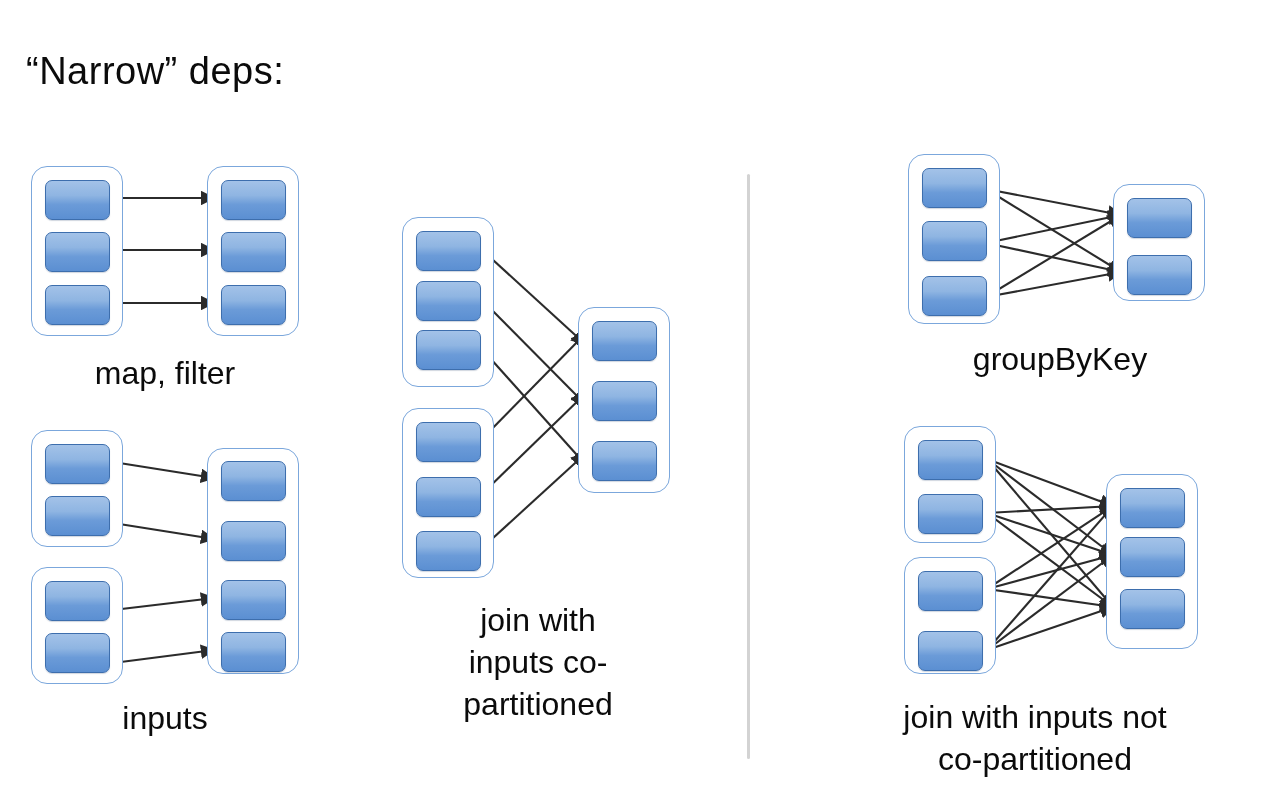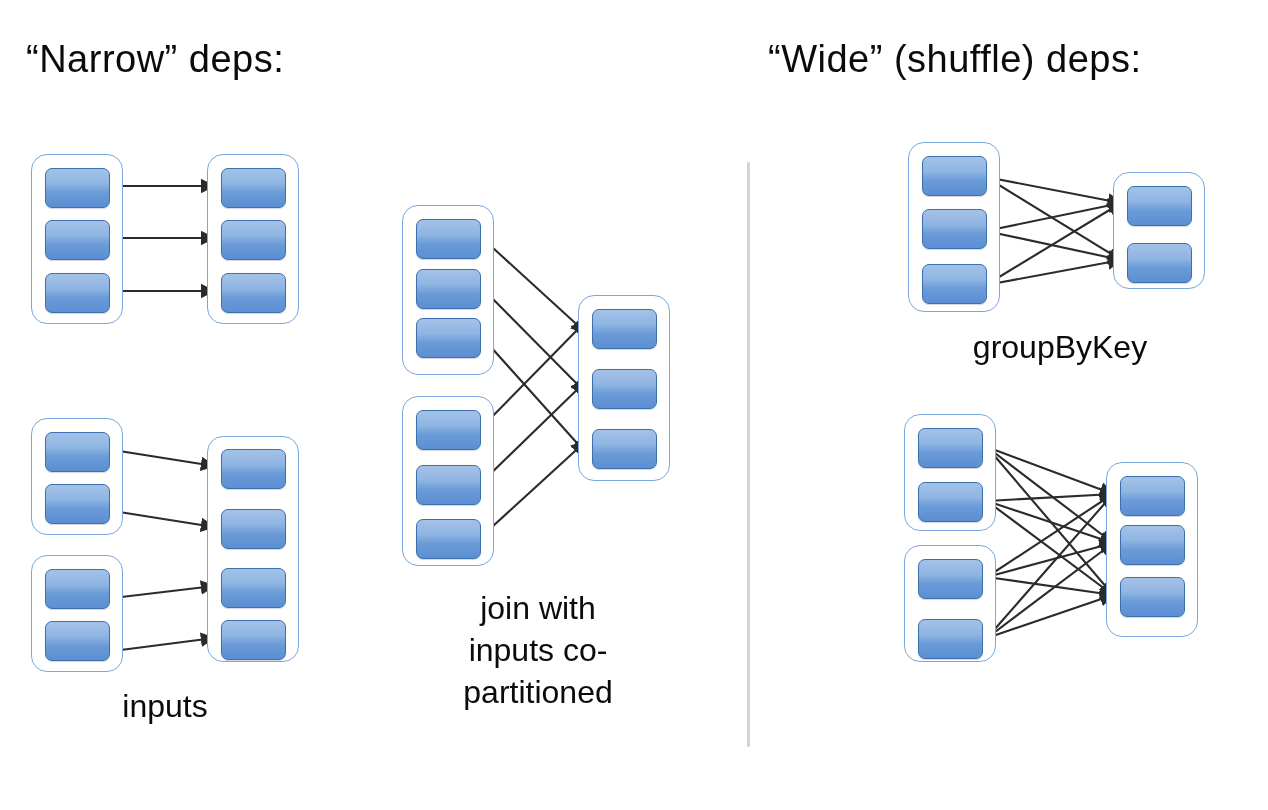--- a/index.html
+++ b/index.html
@@ -10,21 +10,21 @@
   body {
     width: 1268px;
     height: 810px;
     position: relative;
     overflow: hidden;
     font-family: "Liberation Sans", sans-serif;
     color: #000000;
   }
   #diagram-root {
     position: absolute;
-    left: 0; top: 4px;
+    left: 0; top: 16px;
     width: 1268px;
     height: 632px;
     text-decoration: underline;
   }
   .section-title {
     position: absolute;
     font-size: 38px;
     font-weight: 400;
     letter-spacing: 0.5px;
     color: #0b0b0b;
@@ -88,21 +88,20 @@
     white-space: nowrap;
   }
 </style>
 </head>
 <body>
 
 <div id="diagram-root">
 
   <div class="section-title" id="title-narrow">“Narrow” deps:</div>
 
-  <div class="section-title" id="title-wide">“Wide” (shuffle) deps:</div>
 
   <div class="divider" style="left:747px; top:158px; height:585px;"></div>
 
   <svg class="edges" viewBox="0 0 1268 810" width="1268" height="810">
     <defs>
       <marker id="ah" viewBox="0 0 10 10" refX="9" refY="5" markerWidth="7" markerHeight="7" orient="auto-start-reverse">
         <path d="M 0 0 L 10 5 L 0 10 z" fill="#2b2b2b"></path>
       </marker>
     </defs>
     <g stroke="#2b2b2b" stroke-width="2.1" fill="none" marker-end="url(#ah)">
@@ -150,20 +149,21 @@
     <div class="part" style="left:13px; top:65px; width:65px; height:40px;"></div>
     <div class="part" style="left:13px; top:118px; width:65px; height:40px;"></div>
   </div>
 
   <div class="rdd" style="left:207px; top:150px; width:92px; height:170px;">
     <div class="part" style="left:13px; top:13px; width:65px; height:40px;"></div>
     <div class="part" style="left:13px; top:65px; width:65px; height:40px;"></div>
     <div class="part" style="left:13px; top:118px; width:65px; height:40px;"></div>
   </div>
 
+  <div class="caption" style="left:31px; top:336px; width:268px;">map, filter</div>
 
   <div class="rdd" style="left:31px; top:414px; width:92px; height:117px;">
     <div class="part" style="left:13px; top:13px; width:65px; height:40px;"></div>
     <div class="part" style="left:13px; top:65px; width:65px; height:40px;"></div>
   </div>
 
   <div class="rdd" style="left:31px; top:551px; width:92px; height:117px;">
     <div class="part" style="left:13px; top:13px; width:65px; height:40px;"></div>
     <div class="part" style="left:13px; top:65px; width:65px; height:40px;"></div>
   </div>
@@ -221,15 +221,17 @@
     <div class="part" style="left:13px; top:13px; width:65px; height:40px;"></div>
     <div class="part" style="left:13px; top:73px; width:65px; height:40px;"></div>
   </div>
 
   <div class="rdd" style="left:1106px; top:458px; width:92px; height:175px;">
     <div class="part" style="left:13px; top:13px; width:65px; height:40px;"></div>
     <div class="part" style="left:13px; top:62px; width:65px; height:40px;"></div>
     <div class="part" style="left:13px; top:114px; width:65px; height:40px;"></div>
   </div>
 
+  <div class="caption" style="left:835px; top:680px; width:400px;">join with inputs not
+co-partitioned</div>
 
 
 </div>
 
 </body></html>

